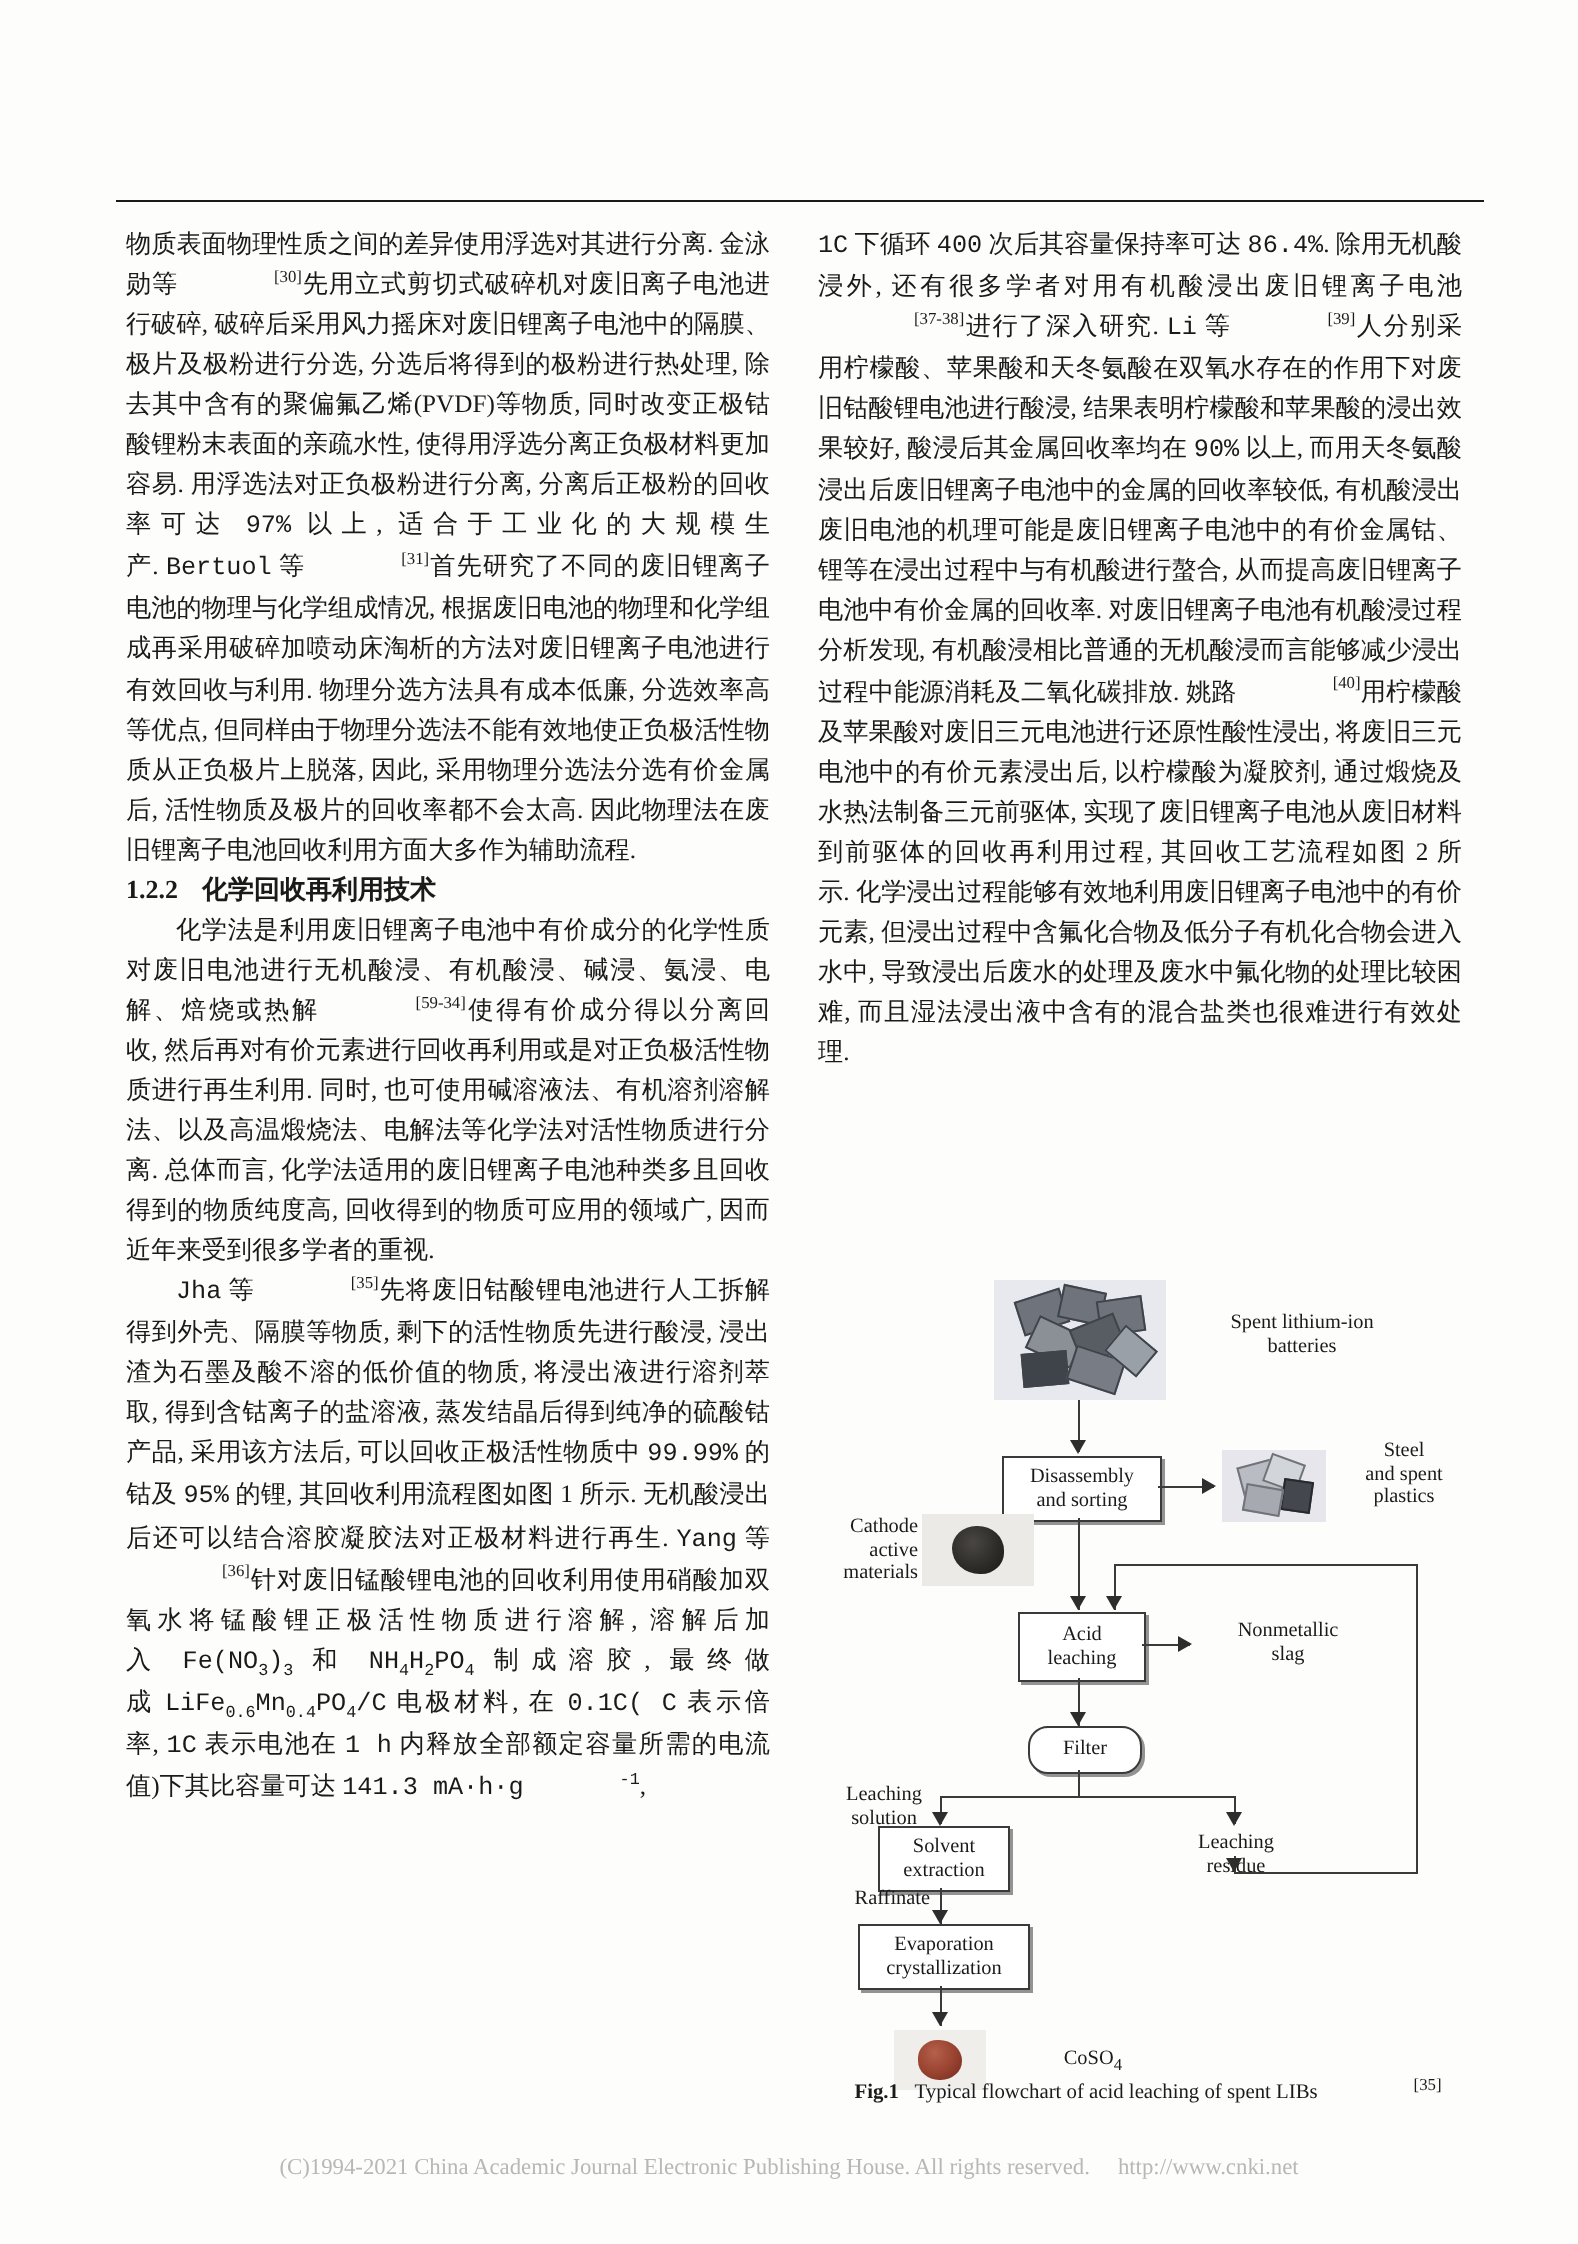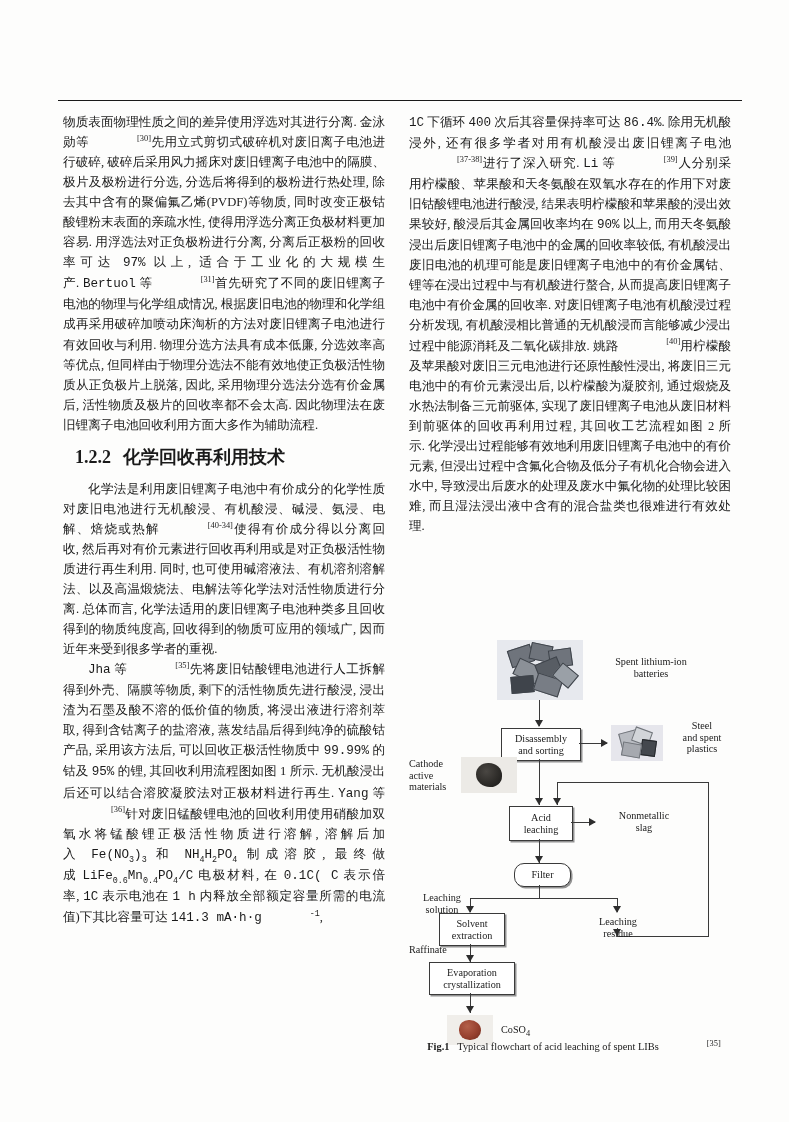--- a/index.html
+++ b/index.html
@@ -27,22 +27,22 @@
   p.body{
     margin:0;
     font-size:12.6px;
     line-height:20.05px;
     text-align:justify;
     text-justify:inter-ideograph;
     text-indent:0;
   }
   p.indent{text-indent:25px;}
   .sec-head{
-    margin:12px;
-    font-size:18px;
+    margin:0;
+    font-size:13px;
     line-height:20.05px;
     font-weight:bold;
   }
   .sec-head .num{font-family:"Liberation Serif",serif;font-weight:bold;}
   .sec-head .ttl{margin-left:12px;}
   sup{font-size:8.4px;vertical-align:super;line-height:0;margin-left:48px;}
   sub{font-size:8.4px;vertical-align:sub;line-height:0;}
   .lat{font-family:Liberation Mono, monospace;}
 
   
@@ -60,21 +60,21 @@
     display:flex;align-items:center;justify-content:center;
     font-family:"Liberation Serif",serif;
   }
   .flabel{
     position:absolute;
     font-size:10.2px;
     line-height:11.6px;
     text-align:center;
     font-family:"Liberation Serif",serif;
   }
-  .flabel.lft{text-align:left;}
+  .flabel.lft{text-align:right;}
   .line{position:absolute;background:#3a3a3a;}
   .vline{width:1.3px;}
   .hline{height:1.3px;}
   .arrow-d{
     position:absolute;width:0;height:0;
     border-left:4.3px solid transparent;
     border-right:4.3px solid transparent;
     border-top:7px solid #2d2d2d;
   }
   .arrow-r{
@@ -125,21 +125,21 @@
 
 <div class="page">
 
   <div class="rule"></div>
 
   <div class="col col-left">
     <p class="body">物质表面物理性质之间的差异使用浮选对其进行分离.&nbsp;金泳勋等<sup>[30]</sup>先用立式剪切式破碎机对废旧离子电池进行破碎,&nbsp;破碎后采用风力摇床对废旧锂离子电池中的隔膜、极片及极粉进行分选,&nbsp;分选后将得到的极粉进行热处理,&nbsp;除去其中含有的聚偏氟乙烯(PVDF)等物质,&nbsp;同时改变正极钴酸锂粉末表面的亲疏水性,&nbsp;使得用浮选分离正负极材料更加容易.&nbsp;用浮选法对正负极粉进行分离,&nbsp;分离后正极粉的回收率可达&nbsp;<span class="lat">97%</span>&nbsp;以上,&nbsp;适合于工业化的大规模生产.&nbsp;<span class="lat">Bertuol</span>&nbsp;等<sup>[31]</sup>首先研究了不同的废旧锂离子电池的物理与化学组成情况,&nbsp;根据废旧电池的物理和化学组成再采用破碎加喷动床淘析的方法对废旧锂离子电池进行有效回收与利用.&nbsp;物理分选方法具有成本低廉,&nbsp;分选效率高等优点,&nbsp;但同样由于物理分选法不能有效地使正负极活性物质从正负极片上脱落,&nbsp;因此,&nbsp;采用物理分选法分选有价金属后,&nbsp;活性物质及极片的回收率都不会太高.&nbsp;因此物理法在废旧锂离子电池回收利用方面大多作为辅助流程.</p>
 
     <p class="sec-head"><span class="num">1.2.2</span><span class="ttl">化学回收再利用技术</span></p>
 
-    <p class="body indent">化学法是利用废旧锂离子电池中有价成分的化学性质对废旧电池进行无机酸浸、有机酸浸、碱浸、氨浸、电解、焙烧或热解<sup>[40-34]</sup>使得有价成分得以分离回收,&nbsp;然后再对有价元素进行回收再利用或是对正负极活性物质进行再生利用.&nbsp;同时,&nbsp;也可使用碱溶液法、有机溶剂溶解法、以及高温煅烧法、电解法等化学法对活性物质进行分离.&nbsp;总体而言,&nbsp;化学法适用的废旧锂离子电池种类多且回收得到的物质纯度高,&nbsp;回收得到的物质可应用的领域广,&nbsp;因而近年来受到很多学者的重视.</p>
+    <p class="body indent">化学法是利用废旧锂离子电池中有价成分的化学性质对废旧电池进行无机酸浸、有机酸浸、碱浸、氨浸、电解、焙烧或热解<sup>[59-34]</sup>使得有价成分得以分离回收,&nbsp;然后再对有价元素进行回收再利用或是对正负极活性物质进行再生利用.&nbsp;同时,&nbsp;也可使用碱溶液法、有机溶剂溶解法、以及高温煅烧法、电解法等化学法对活性物质进行分离.&nbsp;总体而言,&nbsp;化学法适用的废旧锂离子电池种类多且回收得到的物质纯度高,&nbsp;回收得到的物质可应用的领域广,&nbsp;因而近年来受到很多学者的重视.</p>
 
     <p class="body indent"><span class="lat">Jha</span>&nbsp;等<sup>[35]</sup>先将废旧钴酸锂电池进行人工拆解得到外壳、隔膜等物质,&nbsp;剩下的活性物质先进行酸浸,&nbsp;浸出渣为石墨及酸不溶的低价值的物质,&nbsp;将浸出液进行溶剂萃取,&nbsp;得到含钴离子的盐溶液,&nbsp;蒸发结晶后得到纯净的硫酸钴产品,&nbsp;采用该方法后,&nbsp;可以回收正极活性物质中&nbsp;<span class="lat">99.99%</span>&nbsp;的钴及&nbsp;<span class="lat">95%</span>&nbsp;的锂,&nbsp;其回收利用流程图如图&nbsp;1&nbsp;所示.&nbsp;无机酸浸出后还可以结合溶胶凝胶法对正极材料进行再生.&nbsp;<span class="lat">Yang</span>&nbsp;等<sup>[36]</sup>针对废旧锰酸锂电池的回收利用使用硝酸加双氧水将锰酸锂正极活性物质进行溶解,&nbsp;溶解后加入&nbsp;<span class="lat">Fe(NO<sub>3</sub>)<sub>3</sub></span>&nbsp;和&nbsp;<span class="lat">NH<sub>4</sub>H<sub>2</sub>PO<sub>4</sub></span>&nbsp;制成溶胶,&nbsp;最终做成&nbsp;<span class="lat">LiFe<sub>0.6</sub>Mn<sub>0.4</sub>PO<sub>4</sub>/C</span>&nbsp;电极材料,&nbsp;在&nbsp;<span class="lat">0.1C(&nbsp;C</span>&nbsp;表示倍率,&nbsp;<span class="lat">1C</span>&nbsp;表示电池在&nbsp;<span class="lat">1 h</span>&nbsp;内释放全部额定容量所需的电流值)下其比容量可达&nbsp;<span class="lat">141.3 mA·h·g<sup>-1</sup></span>,</p>
   </div>
 
   <div class="col col-right">
     <p class="body"><span class="lat">1C</span>&nbsp;下循环&nbsp;<span class="lat">400</span>&nbsp;次后其容量保持率可达&nbsp;<span class="lat">86.4%</span>.&nbsp;除用无机酸浸外,&nbsp;还有很多学者对用有机酸浸出废旧锂离子电池<sup>[37-38]</sup>进行了深入研究.&nbsp;<span class="lat">Li</span>&nbsp;等<sup>[39]</sup>人分别采用柠檬酸、苹果酸和天冬氨酸在双氧水存在的作用下对废旧钴酸锂电池进行酸浸,&nbsp;结果表明柠檬酸和苹果酸的浸出效果较好,&nbsp;酸浸后其金属回收率均在&nbsp;<span class="lat">90%</span>&nbsp;以上,&nbsp;而用天冬氨酸浸出后废旧锂离子电池中的金属的回收率较低,&nbsp;有机酸浸出废旧电池的机理可能是废旧锂离子电池中的有价金属钴、锂等在浸出过程中与有机酸进行螯合,&nbsp;从而提高废旧锂离子电池中有价金属的回收率.&nbsp;对废旧锂离子电池有机酸浸过程分析发现,&nbsp;有机酸浸相比普通的无机酸浸而言能够减少浸出过程中能源消耗及二氧化碳排放.&nbsp;姚路<sup>[40]</sup>用柠檬酸及苹果酸对废旧三元电池进行还原性酸性浸出,&nbsp;将废旧三元电池中的有价元素浸出后,&nbsp;以柠檬酸为凝胶剂,&nbsp;通过煅烧及水热法制备三元前驱体,&nbsp;实现了废旧锂离子电池从废旧材料到前驱体的回收再利用过程,&nbsp;其回收工艺流程如图&nbsp;2&nbsp;所示.&nbsp;化学浸出过程能够有效地利用废旧锂离子电池中的有价元素,&nbsp;但浸出过程中含氟化合物及低分子有机化合物会进入水中,&nbsp;导致浸出后废水的处理及废水中氟化物的处理比较困难,&nbsp;而且湿法浸出液中含有的混合盐类也很难进行有效处理.</p>
   </div>
 
   <div class="figure" style="top:640px;">
     <div class="fig-canvas">
@@ -223,14 +223,17 @@
       </div>
       <div class="flabel lft" style="left:92px;top:384px;width:60px;">CoSO<sub>4</sub></div>
 
     </div>
   </div>
 
   <div class="cap cap-en" style="top:1040px;">
     <b>Fig.1</b>&nbsp;&nbsp;&nbsp;Typical flowchart of acid leaching of spent LIBs<sup>[35]</sup>
   </div>
 
+  <div class="footer">
+    <span>(C)1994-2021 China Academic Journal Electronic Publishing House. All rights reserved.</span><span class="url">http://www.cnki.net</span>
+  </div>
 
 </div>
 
 </body></html>

